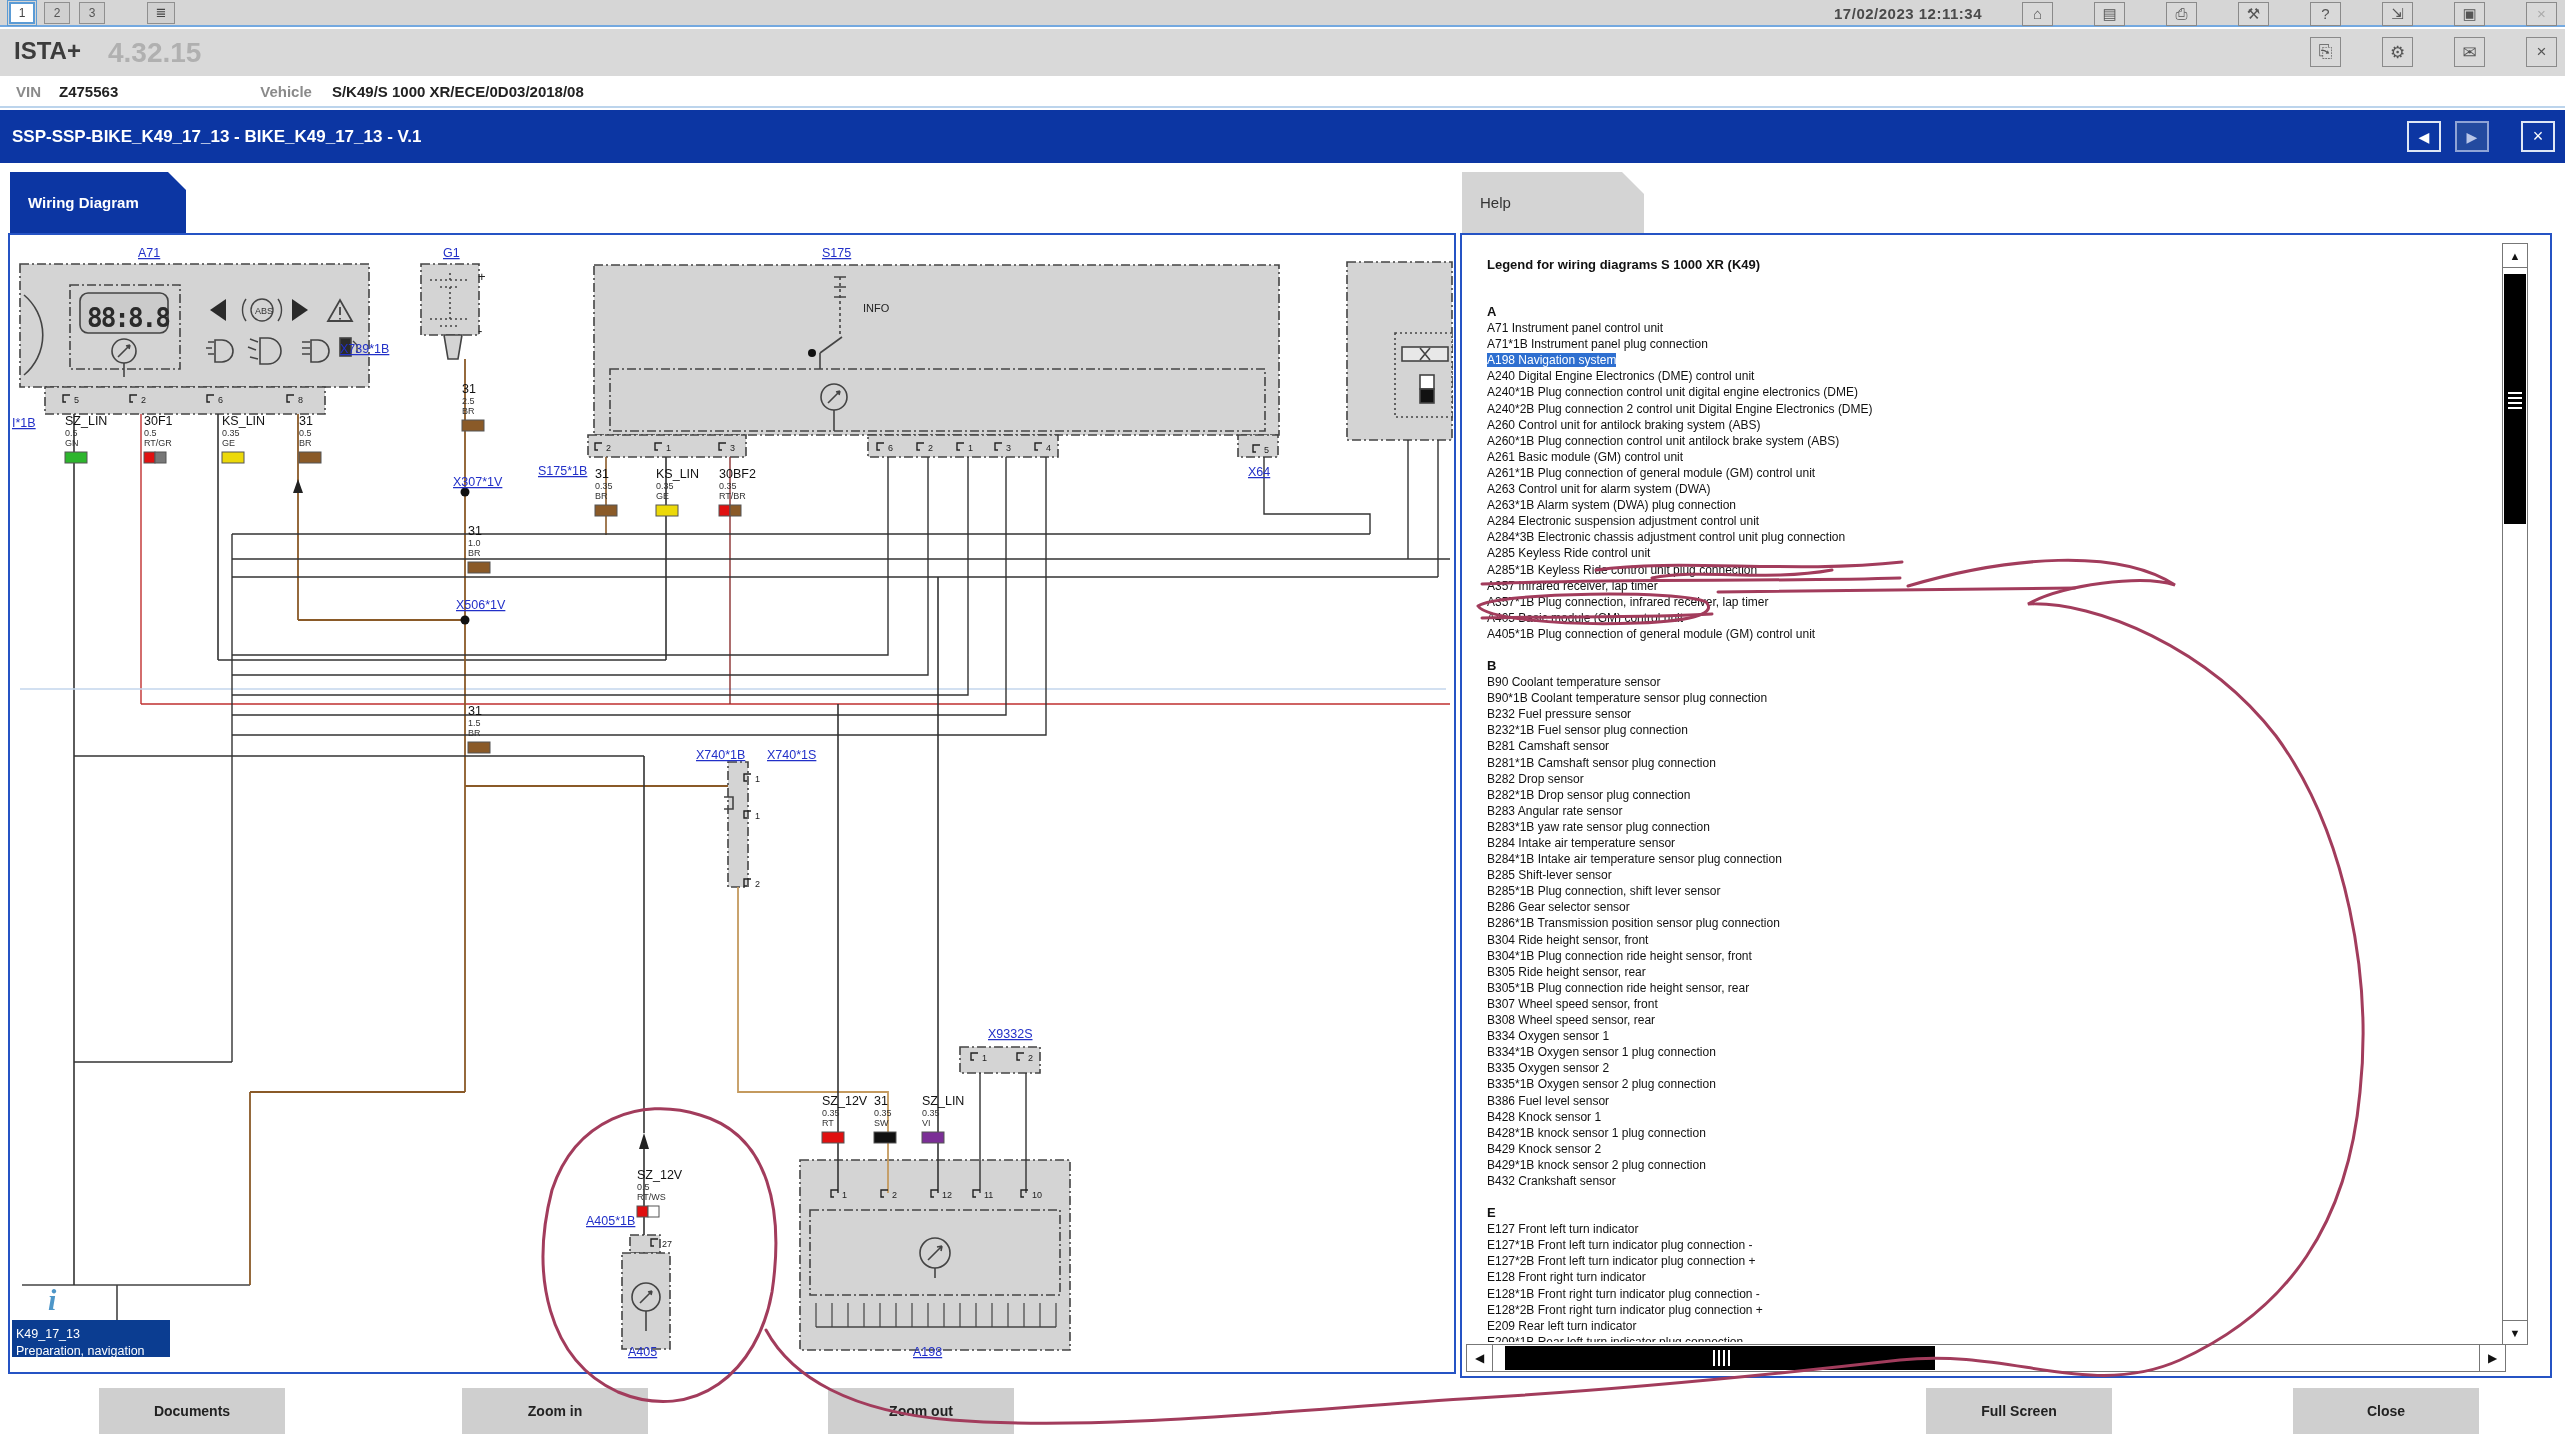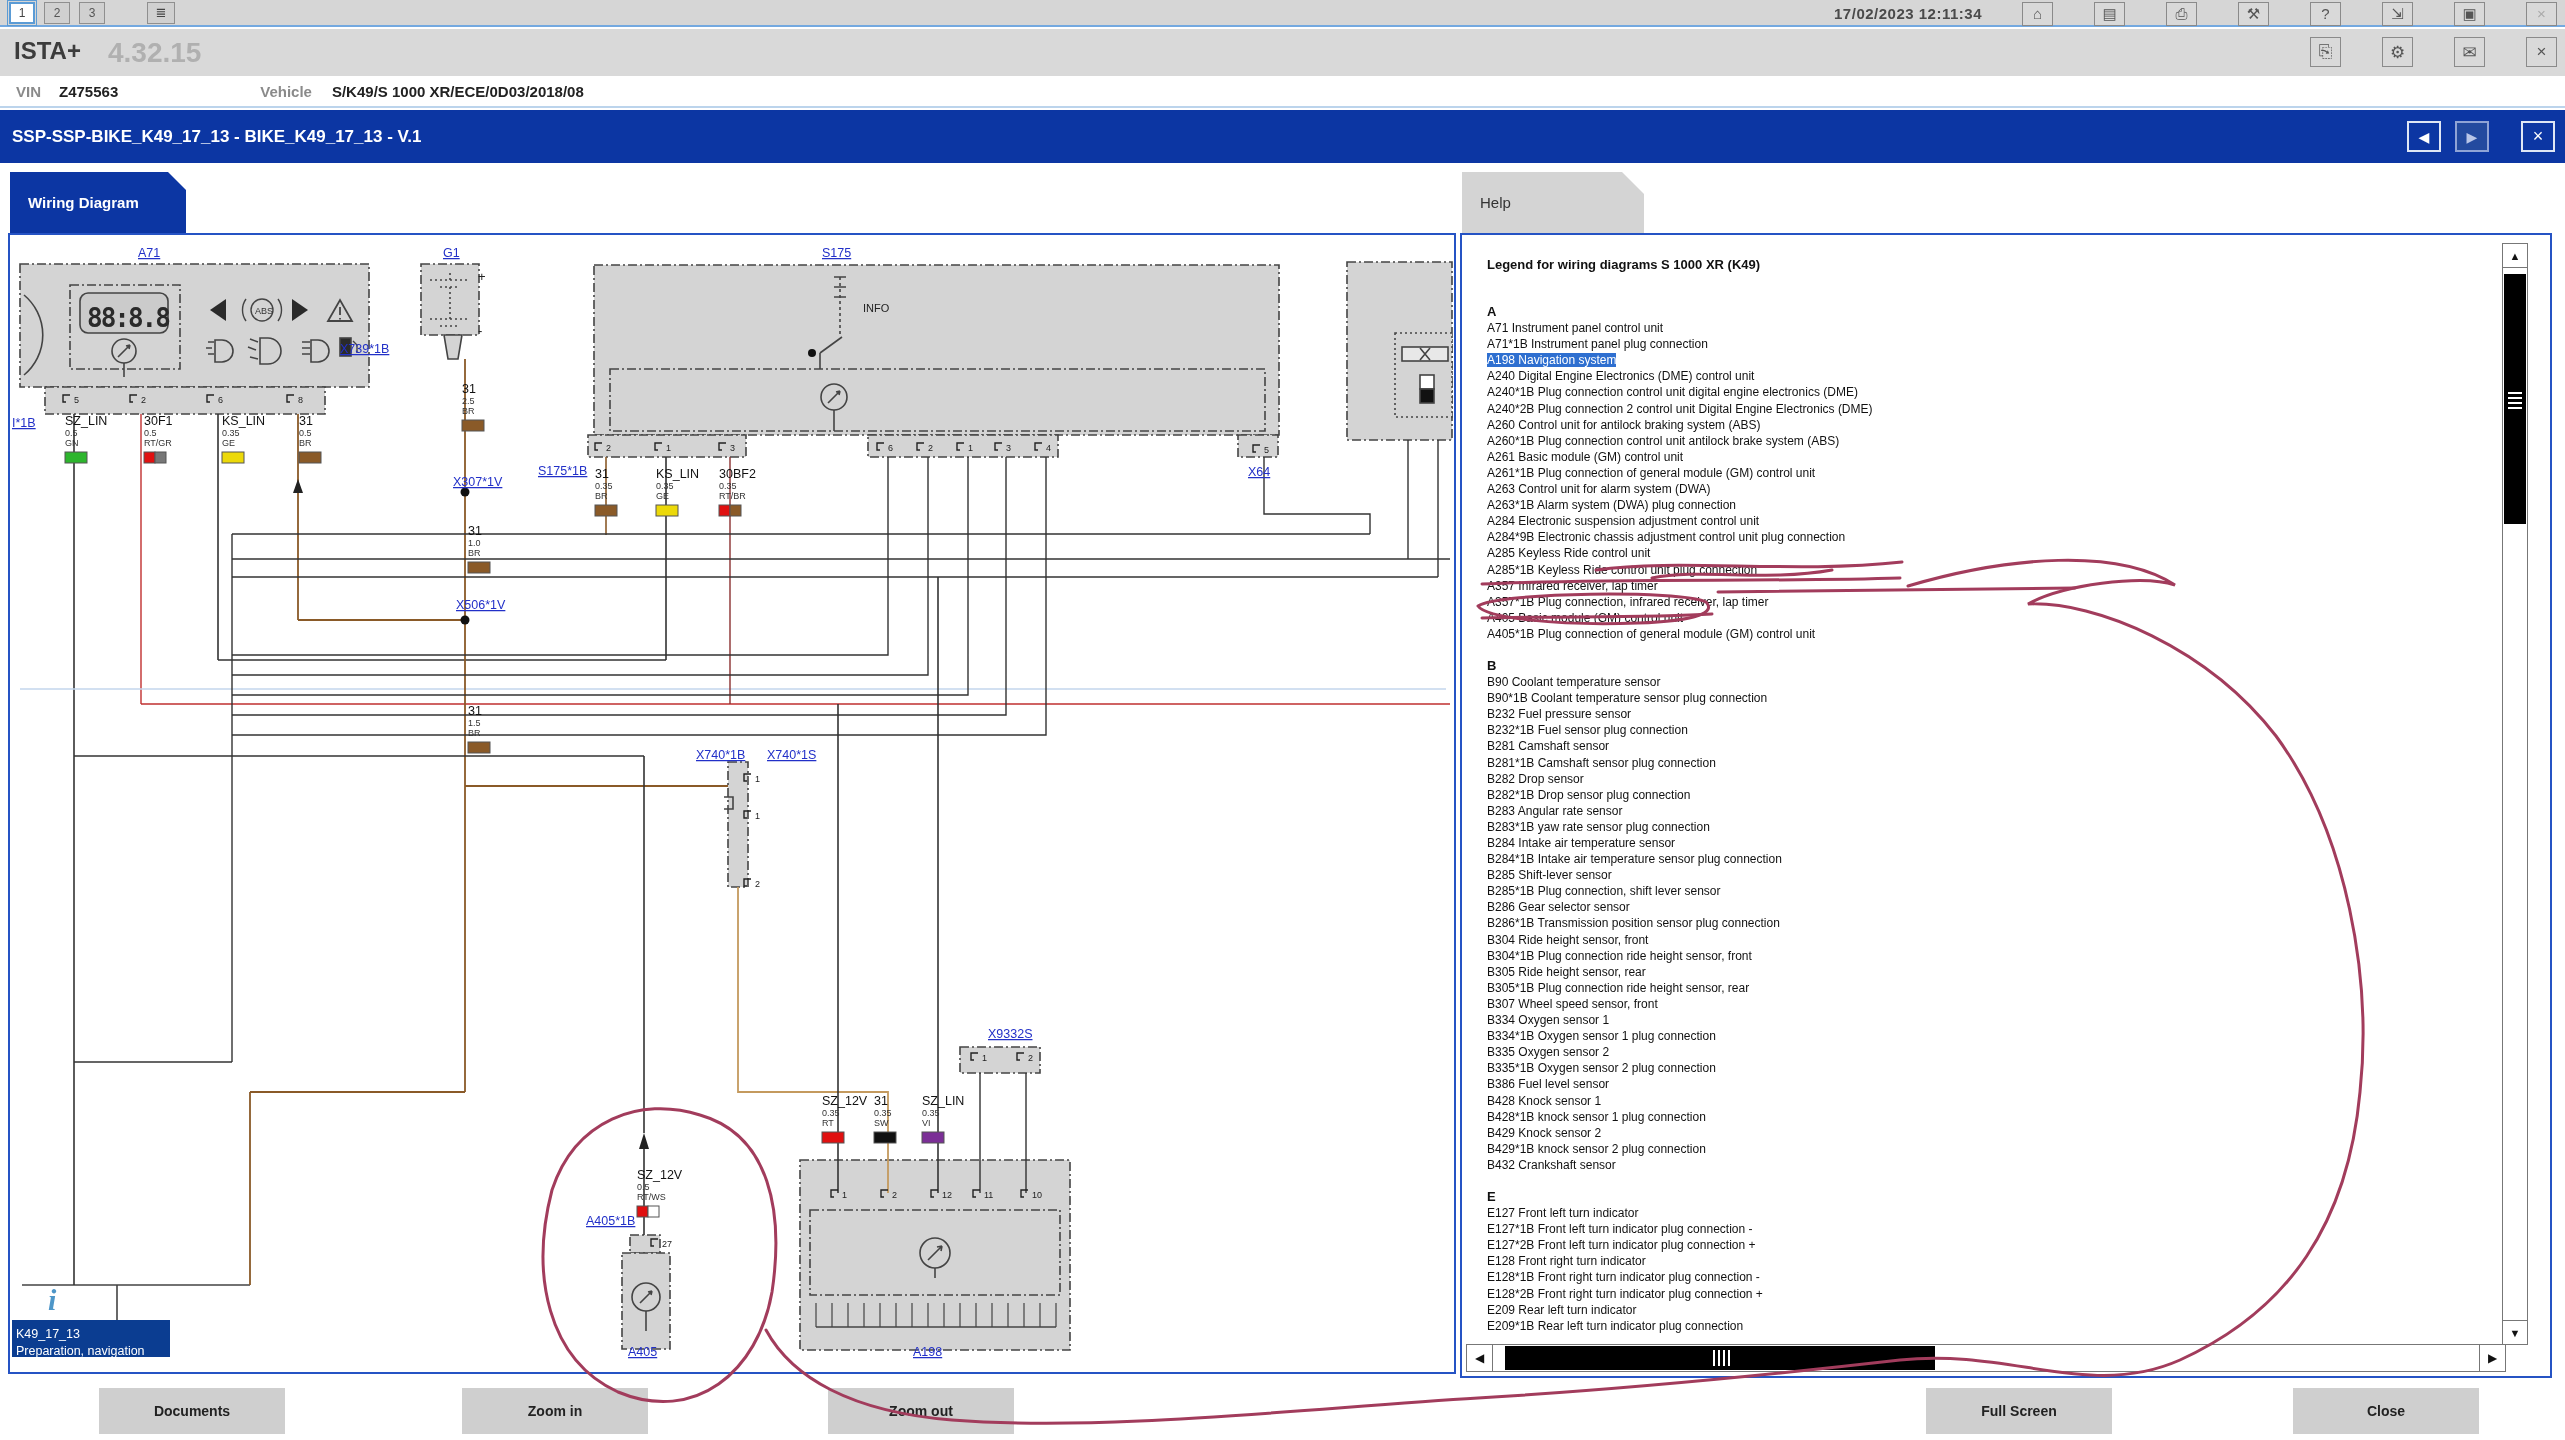--- a/index.html
+++ b/index.html
@@ -398,21 +398,21 @@
         <div class="lg-item">A240 Digital Engine Electronics (DME) control unit</div>
         <div class="lg-item">A240*1B Plug connection control unit digital engine electronics (DME)</div>
         <div class="lg-item">A240*2B Plug connection 2 control unit Digital Engine Electronics (DME)</div>
         <div class="lg-item">A260 Control unit for antilock braking system (ABS)</div>
         <div class="lg-item">A260*1B Plug connection control unit antilock brake system (ABS)</div>
         <div class="lg-item">A261 Basic module (GM) control unit</div>
         <div class="lg-item">A261*1B Plug connection of general module (GM) control unit</div>
         <div class="lg-item">A263 Control unit for alarm system (DWA)</div>
         <div class="lg-item">A263*1B Alarm system (DWA) plug connection</div>
         <div class="lg-item">A284 Electronic suspension adjustment control unit</div>
-        <div class="lg-item">A284*9B Electronic chassis adjustment control unit plug connection</div>
+        <div class="lg-item">A284*3B Electronic chassis adjustment control unit plug connection</div>
         <div class="lg-item">A285 Keyless Ride control unit</div>
         <div class="lg-item">A285*1B Keyless Ride control unit plug connection</div>
         <div class="lg-item">A357 Infrared receiver, lap timer</div>
         <div class="lg-item">A357*1B Plug connection, infrared receiver, lap timer</div>
         <div class="lg-item">A405 Basic module (GM) control unit</div>
         <div class="lg-item">A405*1B Plug connection of general module (GM) control unit</div>
       </div>
       <div class="lg-sec">
         <h3>B</h3>
         <div class="lg-item">B90 Coolant temperature sensor</div>
@@ -429,20 +429,21 @@
         <div class="lg-item">B284*1B Intake air temperature sensor plug connection</div>
         <div class="lg-item">B285 Shift-lever sensor</div>
         <div class="lg-item">B285*1B Plug connection, shift lever sensor</div>
         <div class="lg-item">B286 Gear selector sensor</div>
         <div class="lg-item">B286*1B Transmission position sensor plug connection</div>
         <div class="lg-item">B304 Ride height sensor, front</div>
         <div class="lg-item">B304*1B Plug connection ride height sensor, front</div>
         <div class="lg-item">B305 Ride height sensor, rear</div>
         <div class="lg-item">B305*1B Plug connection ride height sensor, rear</div>
         <div class="lg-item">B307 Wheel speed sensor, front</div>
+        <div class="lg-item">B308 Wheel speed sensor, rear</div>
         <div class="lg-item">B334 Oxygen sensor 1</div>
         <div class="lg-item">B334*1B Oxygen sensor 1 plug connection</div>
         <div class="lg-item">B335 Oxygen sensor 2</div>
         <div class="lg-item">B335*1B Oxygen sensor 2 plug connection</div>
         <div class="lg-item">B386 Fuel level sensor</div>
         <div class="lg-item">B428 Knock sensor 1</div>
         <div class="lg-item">B428*1B knock sensor 1 plug connection</div>
         <div class="lg-item">B429 Knock sensor 2</div>
         <div class="lg-item">B429*1B knock sensor 2 plug connection</div>
         <div class="lg-item">B432 Crankshaft sensor</div>

